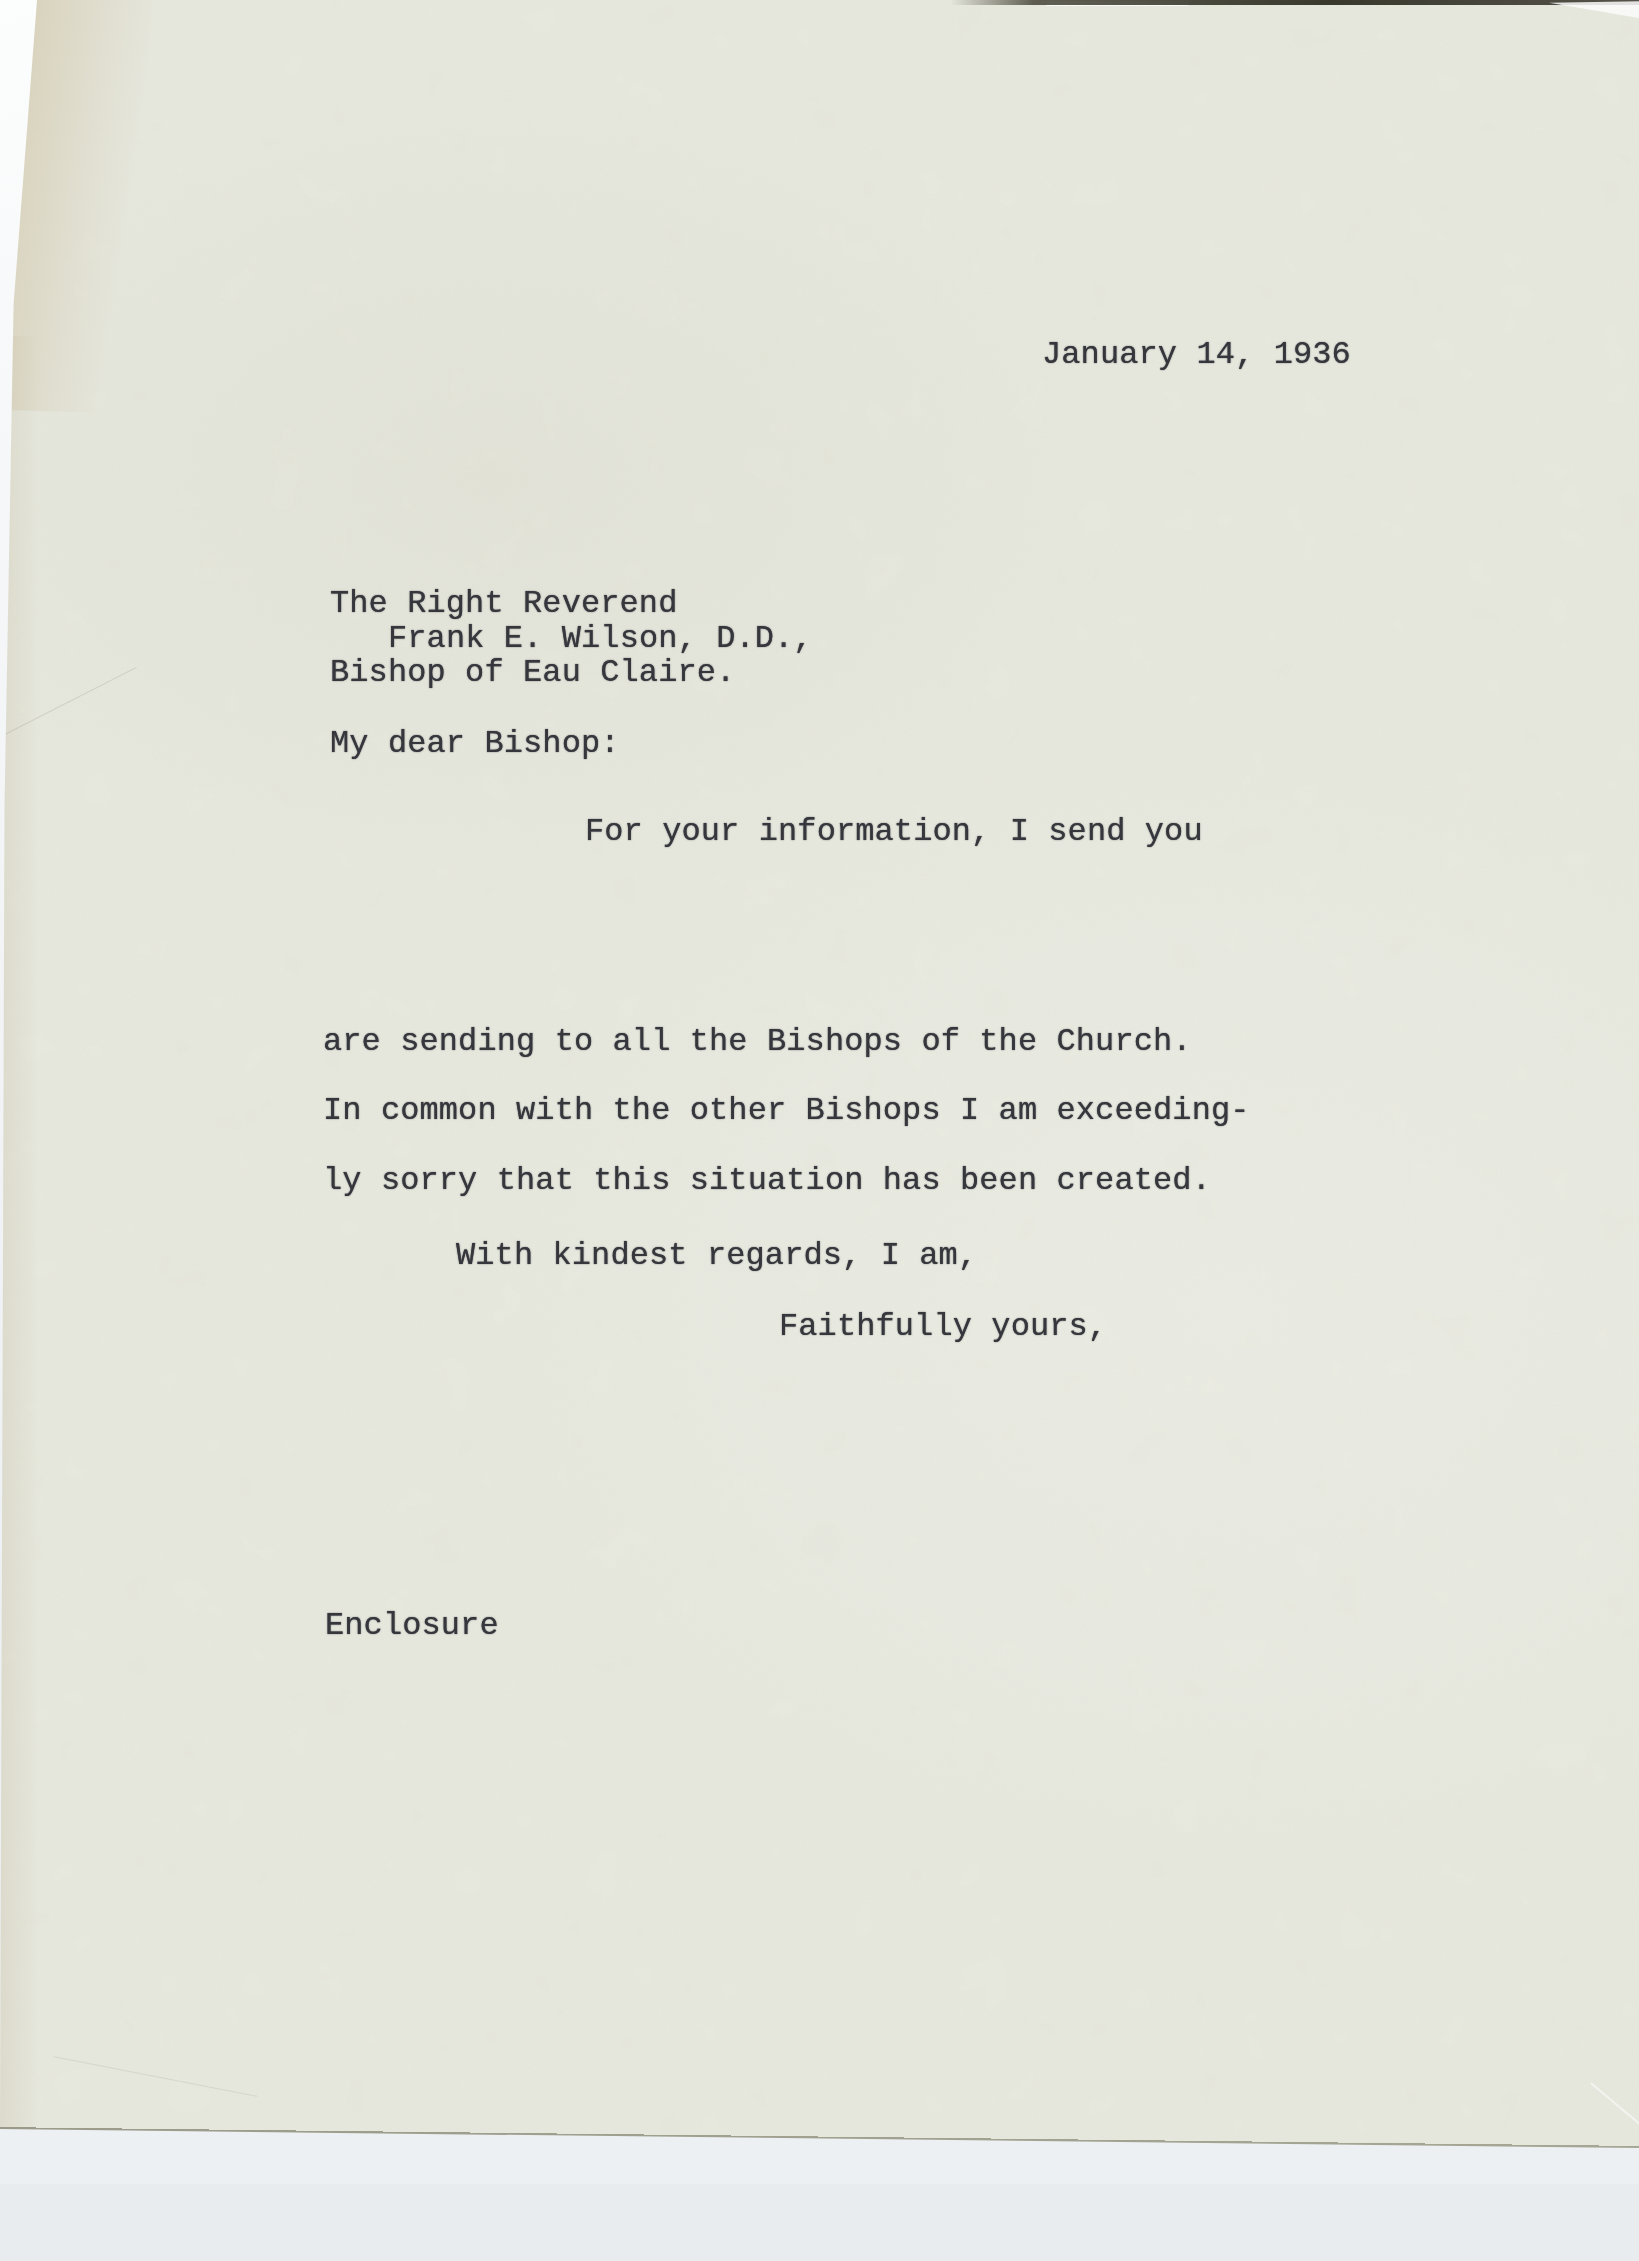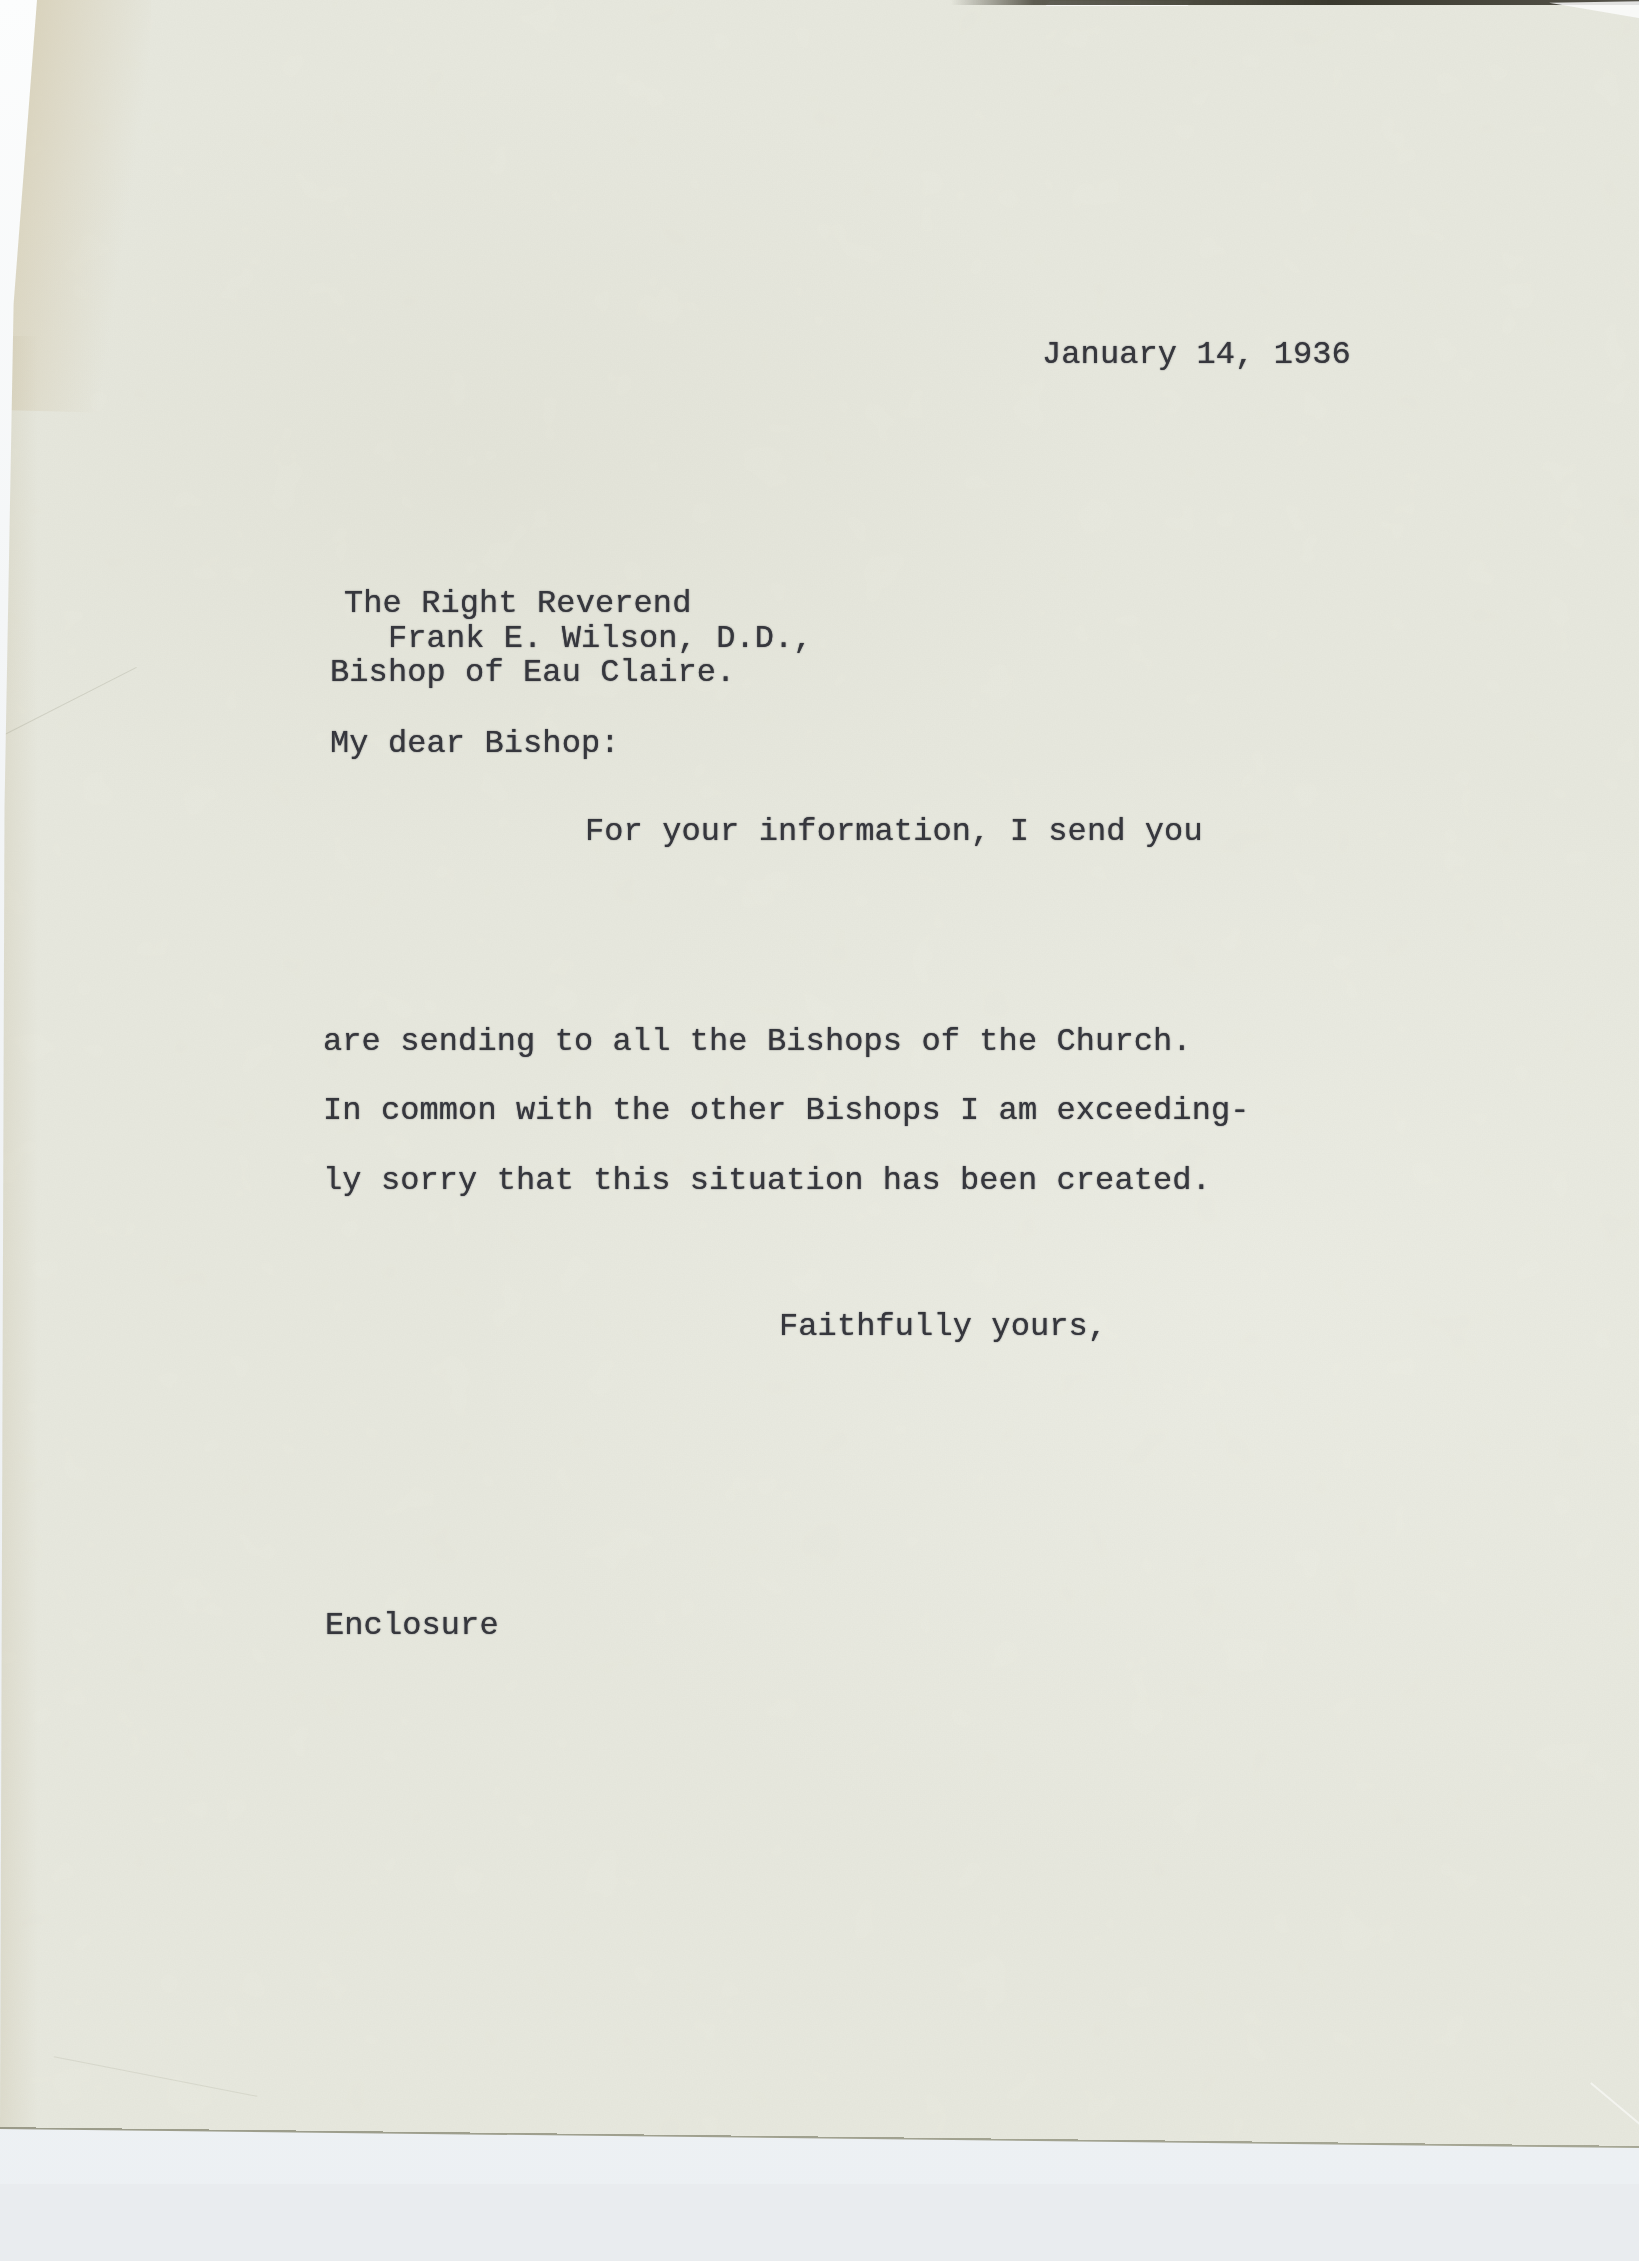--- a/index.html
+++ b/index.html
@@ -122,30 +122,31 @@
     <div class="bottom-rim"></div>
   </div>
 
   <div class="scanner-edge"></div>
   <div class="corner-nick"></div>
 
   <div class="content">
 
     <div class="line" style="top:339px;  left:1042px;">January 14, 1936</div>
 
-    <div class="line" style="top:588px;  left:344px;">The Right Reverend</div>
+    <div class="line" style="top:588px;  left:330px;">The Right Reverend</div>
     <div class="line" style="top:623px;  left:388px;">Frank E. Wilson, D.D.,</div>
     <div class="line" style="top:657px; left:330px;">Bishop of Eau Claire.</div>
 
     <div class="line" style="top:728px; left:330px;">My dear Bishop:</div>
 
     <div class="line" style="top:816px; left:585px;">For your information, I send you</div>
     <div class="line" style="top:1095px; left:323px;">In common with the other Bishops I am exceeding-</div>
     <div class="line" style="top:1026px; left:323px;">are sending to all the Bishops of the Church.</div>
     <div class="line" style="top:1165px; left:323px;">ly sorry that this situation has been created.</div>
 
+    <div class="line" style="top:1240px; left:456px;">With kindest regards, I am,</div>
     <div class="line" style="top:1311px; left:779px;">Faithfully yours,</div>
 
     <div class="line" style="top:1610px; left:325px;">Enclosure</div>
   </div>
 
 </div>
 
 
 </body></html>

